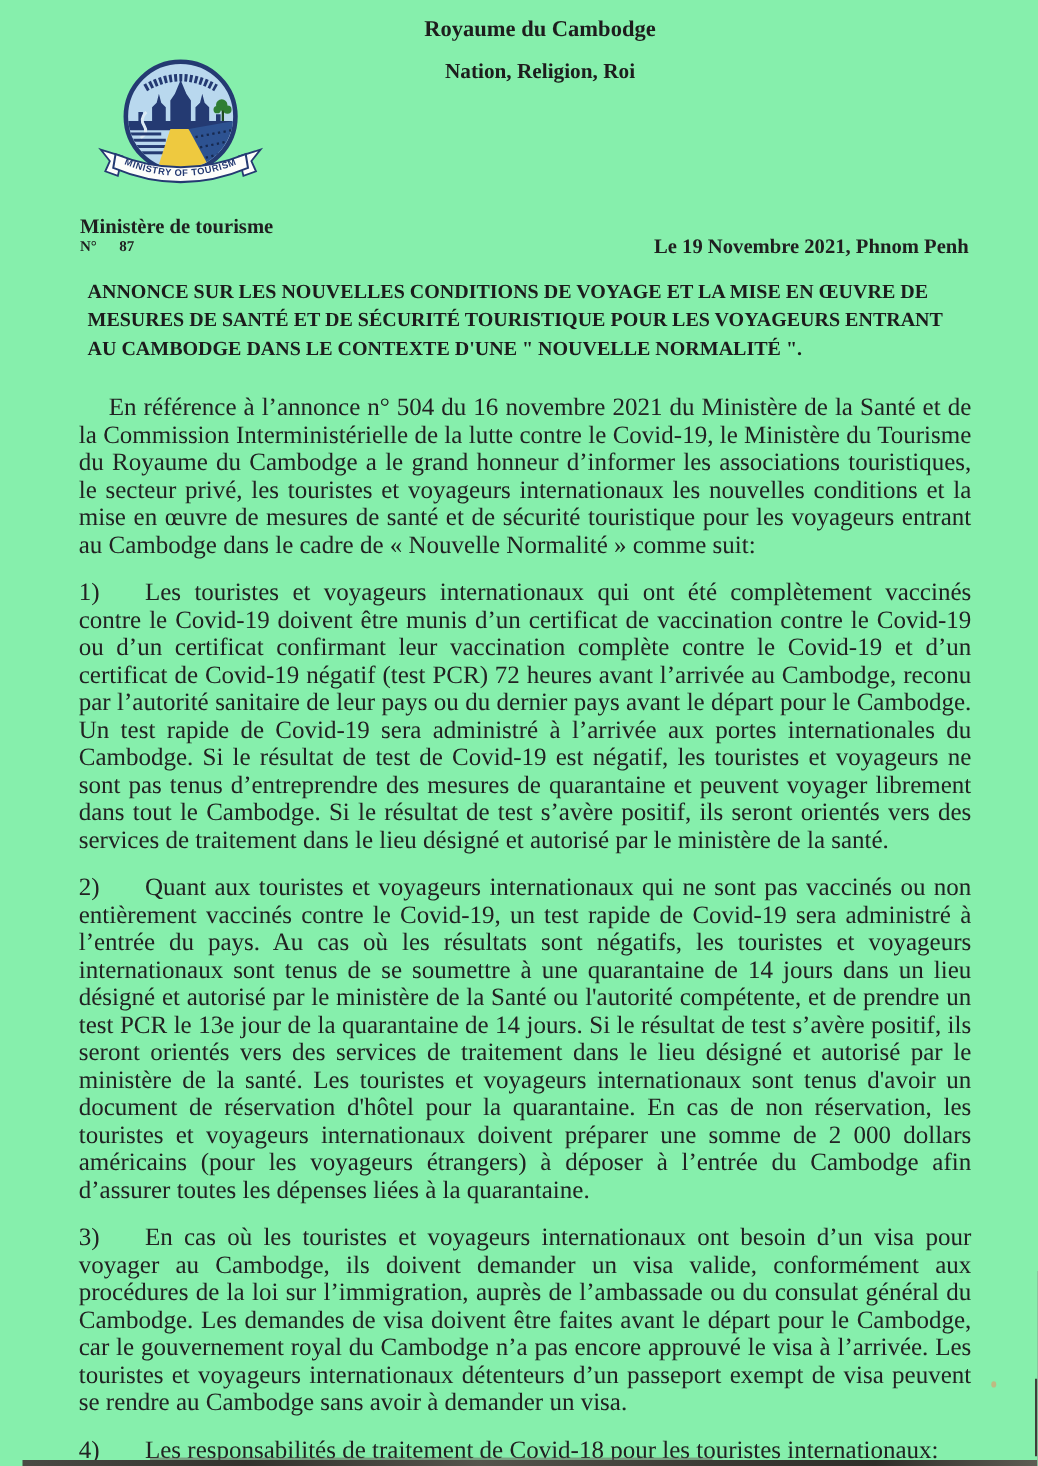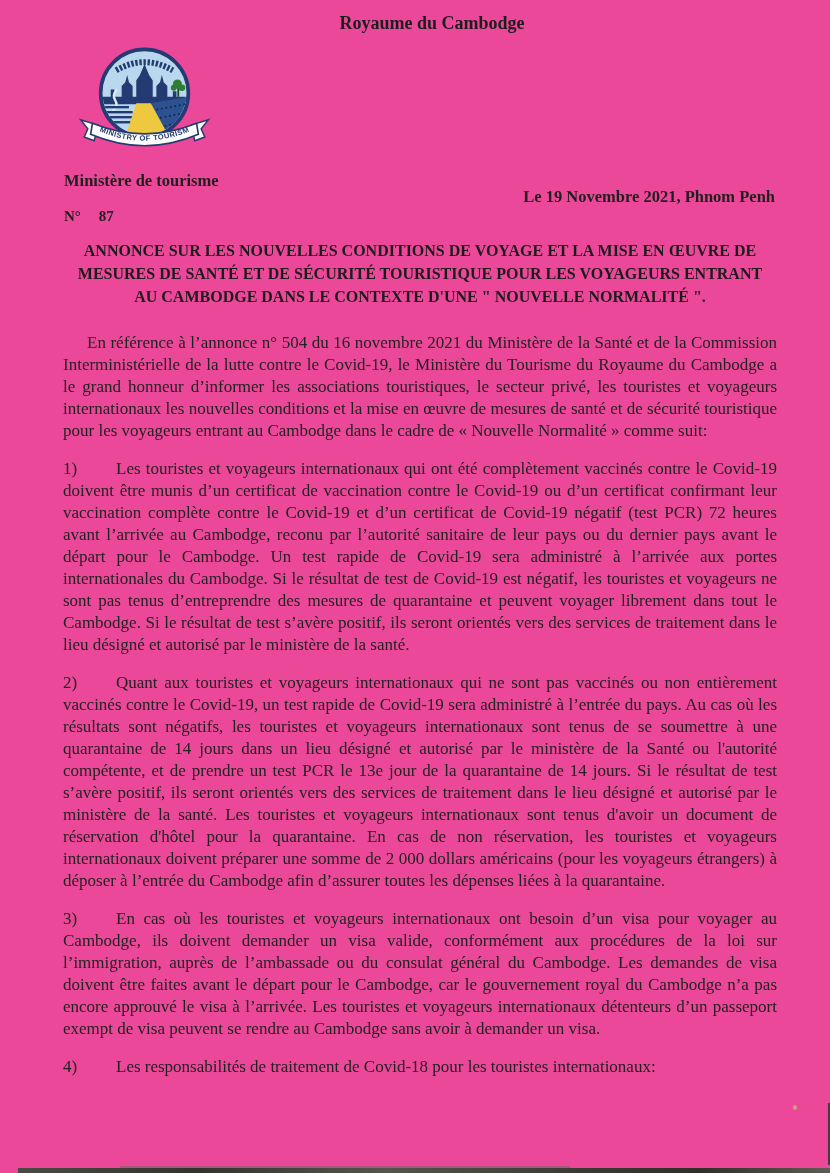--- a/index.html
+++ b/index.html
@@ -1,60 +1,60 @@
 <!DOCTYPE html>
 <html><head>
 <meta charset="utf-8">
 <style>
   html,body { margin:0; padding:0; }
   body { background:#888; font-family:"Liberation Serif", serif; }
   .page {
     position:relative;
     width:830px; height:1173px;
     margin:0 auto;
-    background:#ec4899;
+    background:#86efac;
     color:#1f1f1f;
     overflow:hidden;
   }
   
   .hdr-kingdom {
     position:absolute; top:13px; left:0; width:100%;
     text-align:center; text-indent:34px;
     font-weight:bold; font-size:18px; color:#1d1d1d;
   }
   .hdr-motto {
     position:absolute; top:47px; left:0; width:100%;
     text-align:center; text-indent:34px;
     font-weight:bold; font-size:17px; color:#1d1d1d;
   }
   .logo-wrap { position:absolute; left:76px; top:40px; width:137px; height:124px; }
   .hdr-ministry {
     position:absolute; left:64px; top:171px;
     font-weight:bold; font-size:16.5px;text-align:center;
   }
   .hdr-number {
-    position:absolute; left:64px; top:208px;
-    font-weight:bold; font-size:15px;
+    position:absolute; left:64px; top:190px;
+    font-weight:bold; font-size:12px;
   }
   .hdr-number .num-val { display:inline-block; margin-left:18px; }
   .hdr-date {
     position:absolute; right:55px; top:187px;
     font-weight:bold; font-size:16.5px;text-align:right;
   }
   
   .body-block {
     position:absolute; left:63px; top:222px; width:714px;
   }
   .doc-title {
     font-weight:bold; font-size:16px; line-height:23px;
-    text-align:center; margin:17px auto 24px auto; width:700px;
+    text-align:left; margin:0 auto 24px auto; width:700px;
     color:#1c1c1c;
   }
   .para {
-    font-size:17px; line-height:22px;
+    font-size:20px; line-height:22px;
     text-align:justify; margin:0 0 16px 0;
     color:#222;
   }
   .para.intro { text-indent:24px; }
   .para .num { display:inline-block; min-width:53px; }
   
   .artifact-bottom {
     position:absolute; left:18px; right:0; bottom:0; height:5px;
     background:linear-gradient(to right,
       #4a4a44 0%, #33322d 22%, #55544c 45%, #3b3a34 68%, #2f2e29 84%, #5e5c53 100%);
@@ -71,20 +71,21 @@
     position:absolute; left:793px; top:1105px; width:4px; height:5px;
     background:#c9b07a; border-radius:50%; opacity:.85;
   }
 </style>
 </head>
 <body>
 
 <div class="page">
 
   <div class="hdr-kingdom">Royaume du Cambodge</div>
+  <div class="hdr-motto">Nation, Religion, Roi</div>
 
   <div class="logo-wrap">
     <svg viewBox="0 0 150 132" width="137" height="121">
       <defs>
         <clipPath id="sealClip">
             <circle cx="75" cy="58" r="46"></circle>
           </clipPath>
         <path id="bannerArc" d="M24,99 Q75,121 126,99"></path>
       </defs>
 

